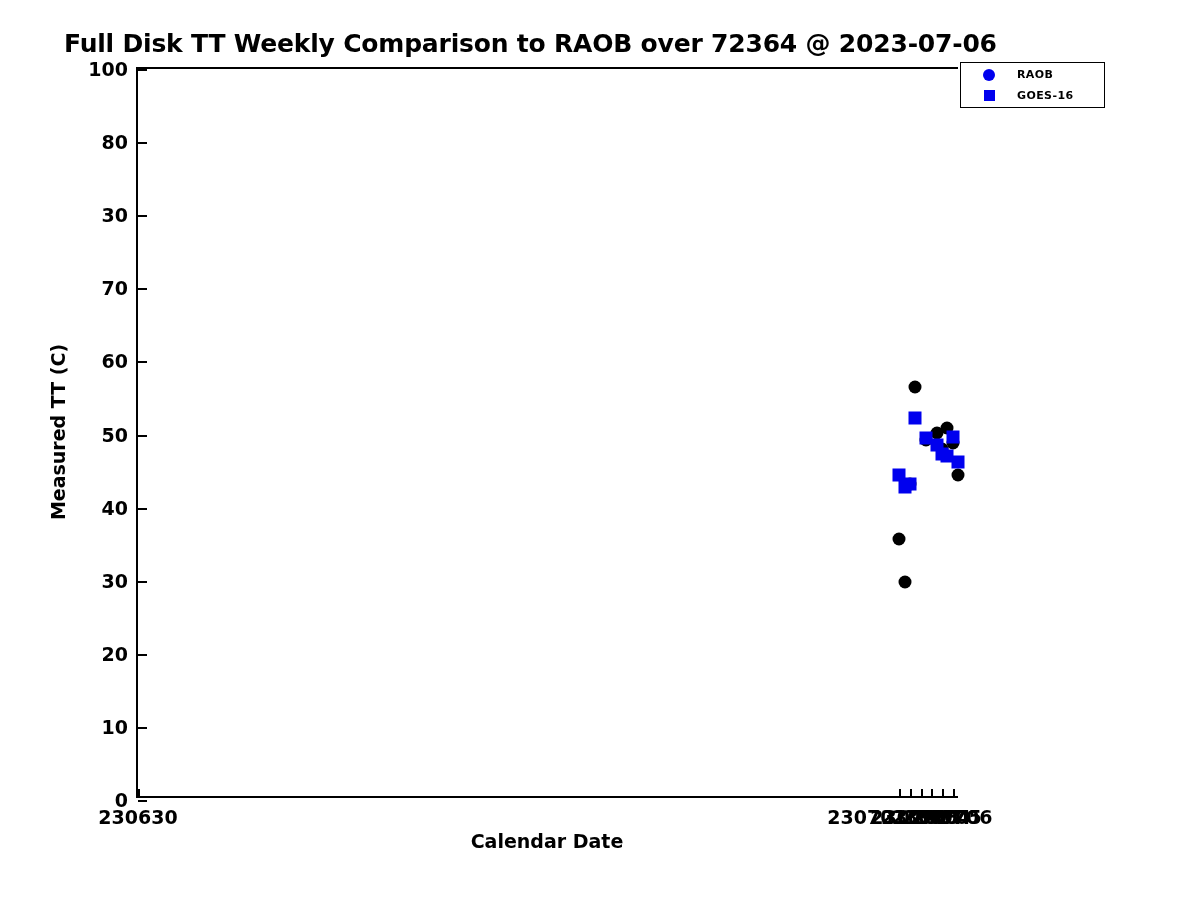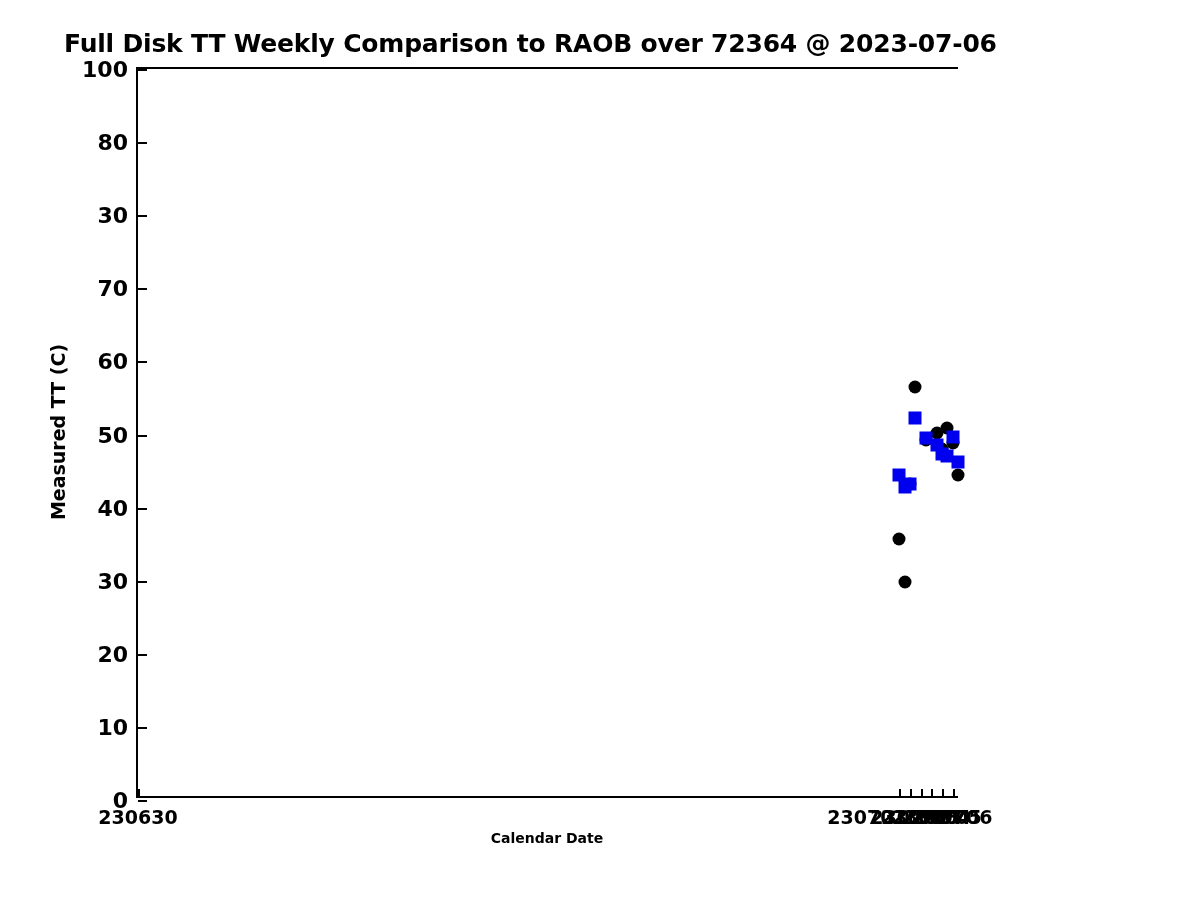--- a/index.html
+++ b/index.html
@@ -68,21 +68,21 @@
     left: 0px;
     width: 9px;
     height: 0;
     border-top: 2px solid #000000;
   }
   .ytick-label {
     position: absolute;
     right: 100%;
     margin-right: 10px;
     transform: translateY(-50%);
-    font-size: 22px;
+    font-size: 19px;
     font-weight: bold;
     color: #000000;
     white-space: nowrap;
   }
   .xtick {
     position: absolute;
     bottom: -2px;
     height: 9px;
     width: 0;
     border-left: 2px solid #000000;
@@ -98,21 +98,21 @@
     white-space: nowrap;
   }
 
   
   #xaxis-title {
     position: absolute;
     left: 136px;
     width: 822px;
     top: 830px;
     text-align: center;
-    font-size: 14px;
+    font-size: 19px;
     font-weight: bold;
     color: #000000;
   }
   #yaxis-title {
     position: absolute;
     left: 58px;
     top: 432px;
     font-size: 19px;
     font-weight: bold;
     color: #000000;
@@ -274,14 +274,28 @@
         <div class="data-point" title="GOES-16 230706.5: 46.2" style="left: 820.177px; top: 393.278px;">
           <div class="marker-square" style="background: rgb(0, 0, 238);"></div>
         </div>
       </div>
   </div>
 
   <div id="xaxis-title">Calendar Date</div>
 
   <div id="yaxis-title">Measured TT (C)</div>
 
+  <div id="legend">
+    <div class="legend-row row0">
+      <div class="legend-marker-box">
+        <div class="lm-circle" id="lm0" style="background: rgb(0, 0, 238);"></div>
+      </div>
+      <div class="legend-label">RAOB</div>
+    </div>
+    <div class="legend-row row1">
+      <div class="legend-marker-box">
+        <div class="lm-square" id="lm1" style="background: rgb(0, 0, 238);"></div>
+      </div>
+      <div class="legend-label">GOES-16</div>
+    </div>
+  </div>
 
 </div>
 
 </body></html>

